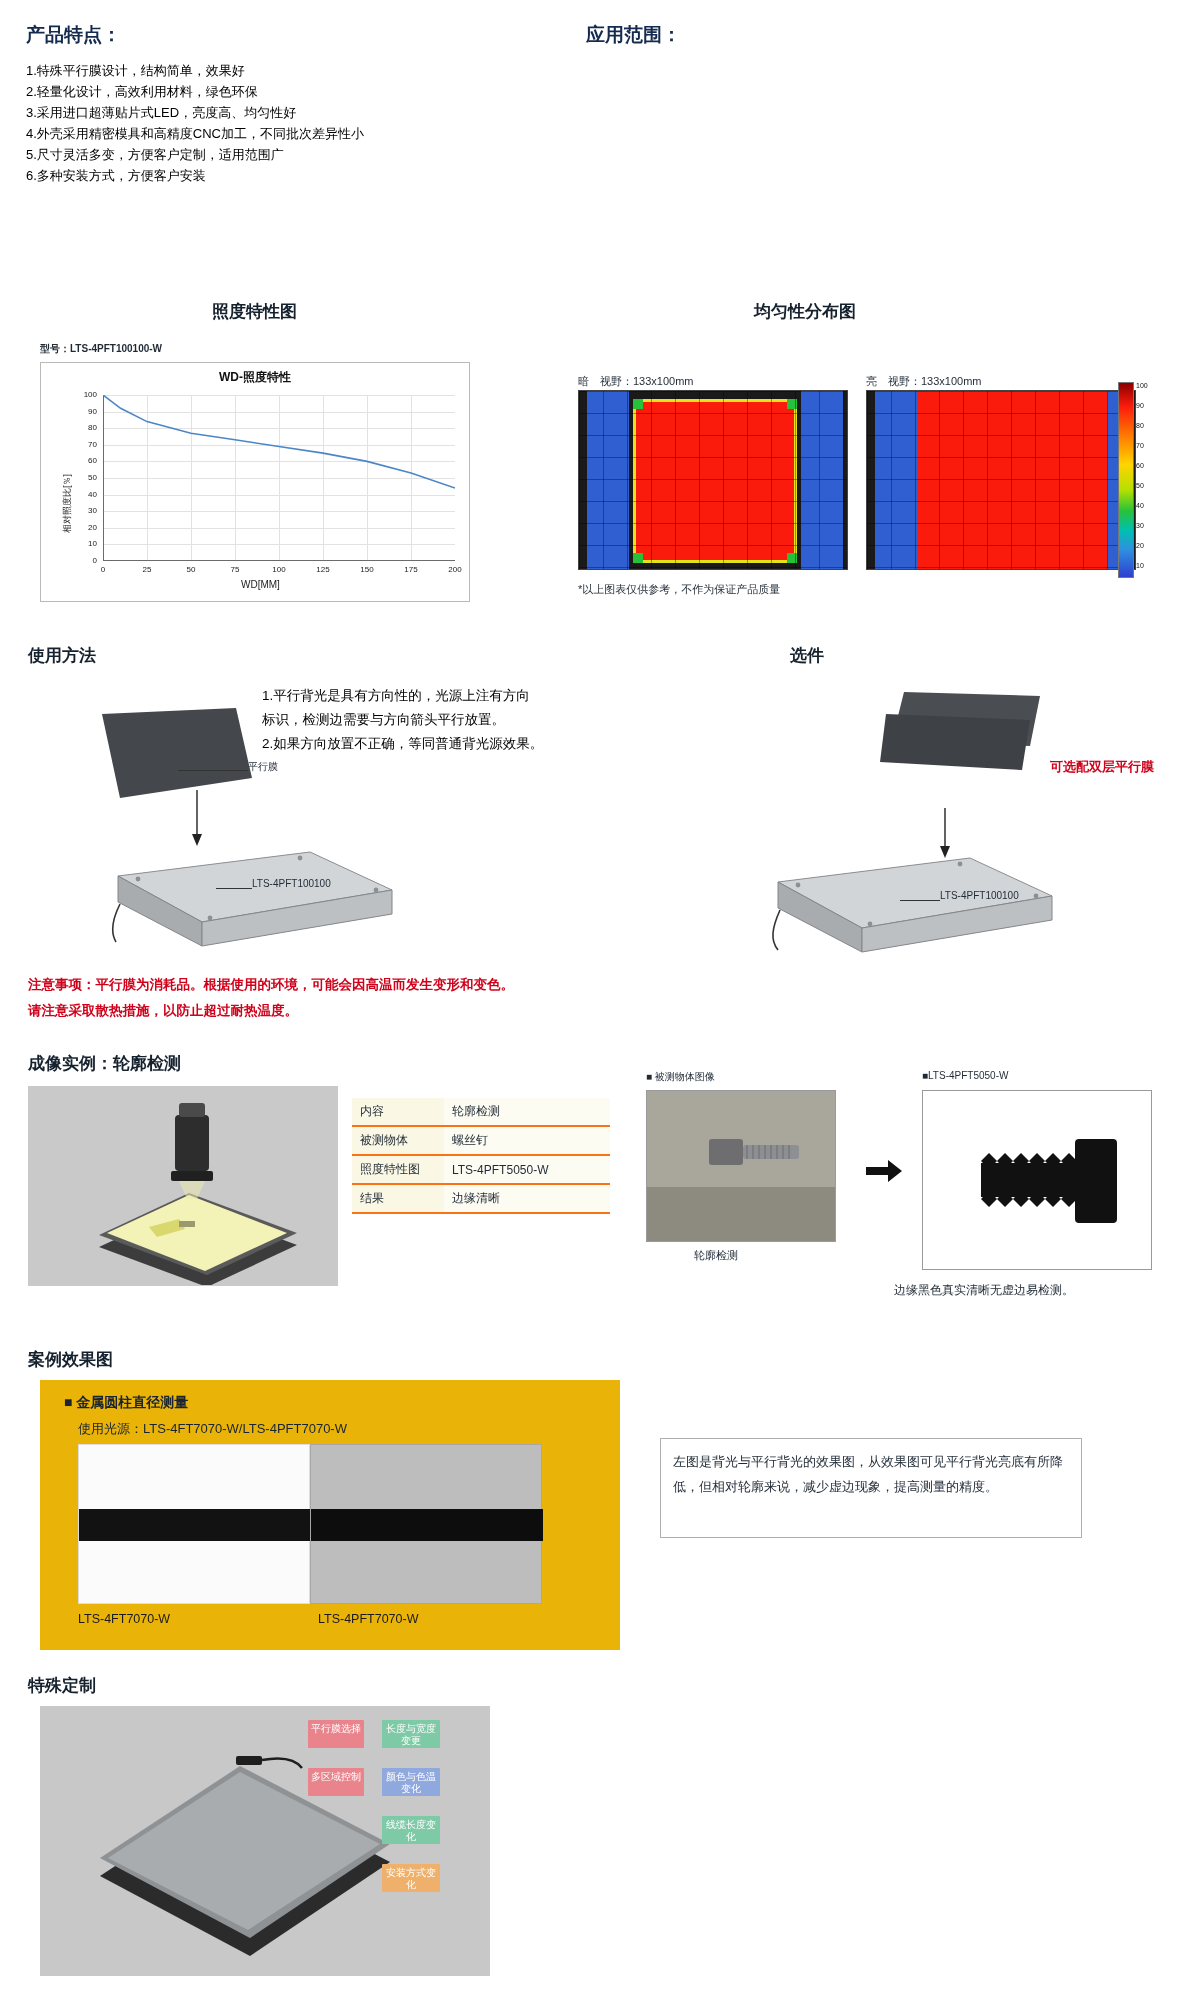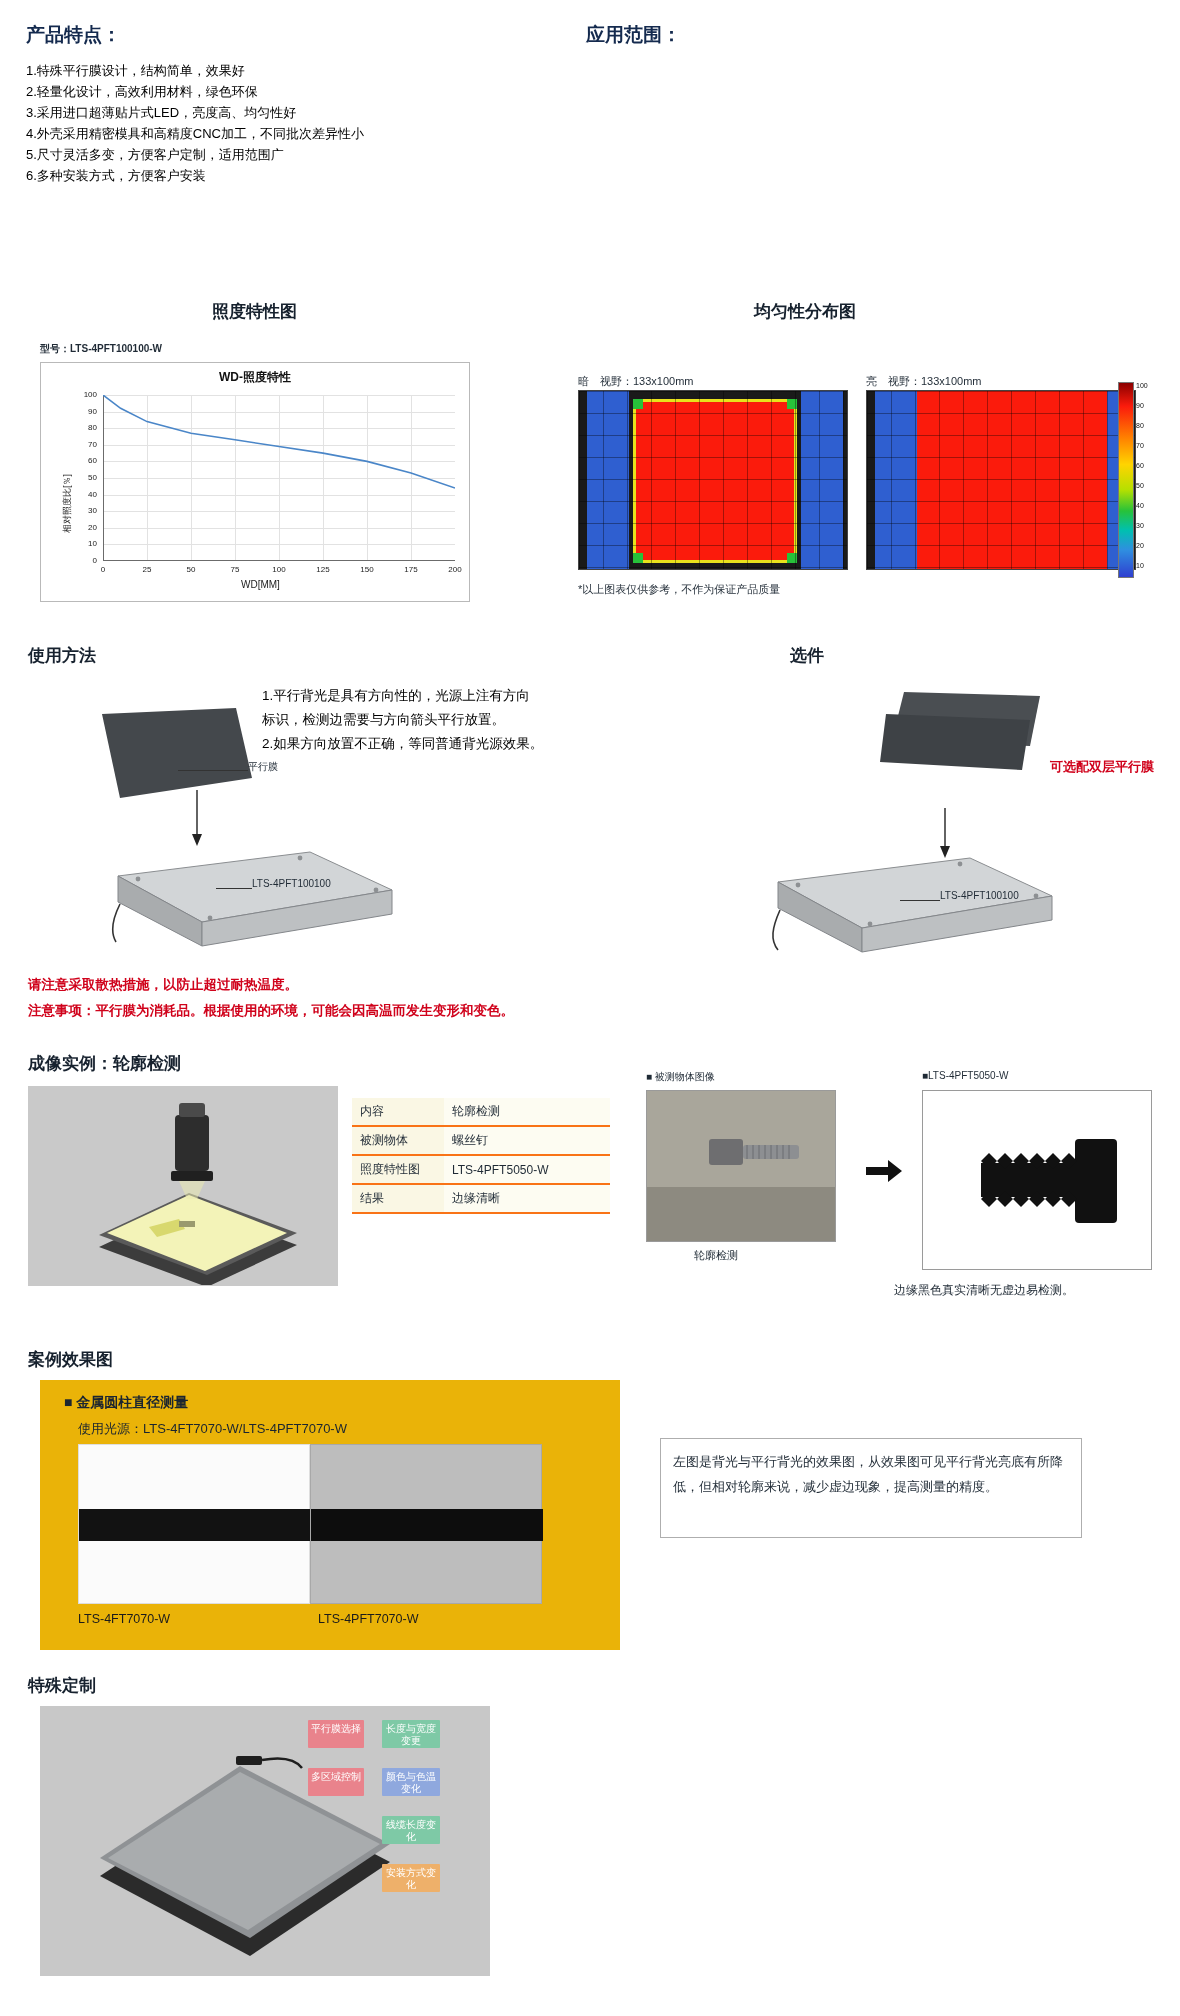--- a/index.html
+++ b/index.html
@@ -373,22 +373,22 @@
       <circle cx="190" cy="12" r="2.4" fill="#8d9093"></circle>
       <circle cx="266" cy="44" r="2.4" fill="#8d9093"></circle>
       <circle cx="100" cy="72" r="2.4" fill="#8d9093"></circle>
       <path d="M10 58 C 2 76, 0 88, 8 98" stroke="#333" stroke-width="1.6" fill="none"></path>
     </svg>
   </div>
   <div class="abs lead" style="left:900px; top:900px; width:40px;"></div>
   <div class="abs small" style="left:940px; top:890px;">LTS-4PFT100100</div>
 
   <div class="abs" style="left:28px; top:972px;">
+    <p class="li red" style="font-size:13.5px; font-weight:bold; line-height:26px;">注意事项：平行膜为消耗品。根据使用的环境，可能会因高温而发生变形和变色。</p>
     <p class="li red" style="font-size:13.5px; font-weight:bold; line-height:26px;">请注意采取散热措施，以防止超过耐热温度。</p>
-    <p class="li red" style="font-size:13.5px; font-weight:bold; line-height:26px;">注意事项：平行膜为消耗品。根据使用的环境，可能会因高温而发生变形和变色。</p>
   </div>
 
   <div class="abs caption" style="left:28px; top:1052px;">成像实例：轮廓检测</div>
 
   <div class="abs imgbox" style="left:28px; top:1086px; width:310px; height:200px; background:#c9c9c9; border-color:#c9c9c9;">
     <svg width="308" height="198" style="position:absolute;left:0;top:0;">
       <polygon points="70,160 160,118 268,158 178,200" fill="#3c3c3c"></polygon>
       <polygon points="70,148 160,106 268,146 178,188" fill="#5a5a5a"></polygon>
       <polygon points="78,146 160,108 258,146 176,184" fill="#f3f3b8"></polygon>
       <rect x="146" y="28" width="34" height="56" rx="4" fill="#2d2d2d"></rect>

